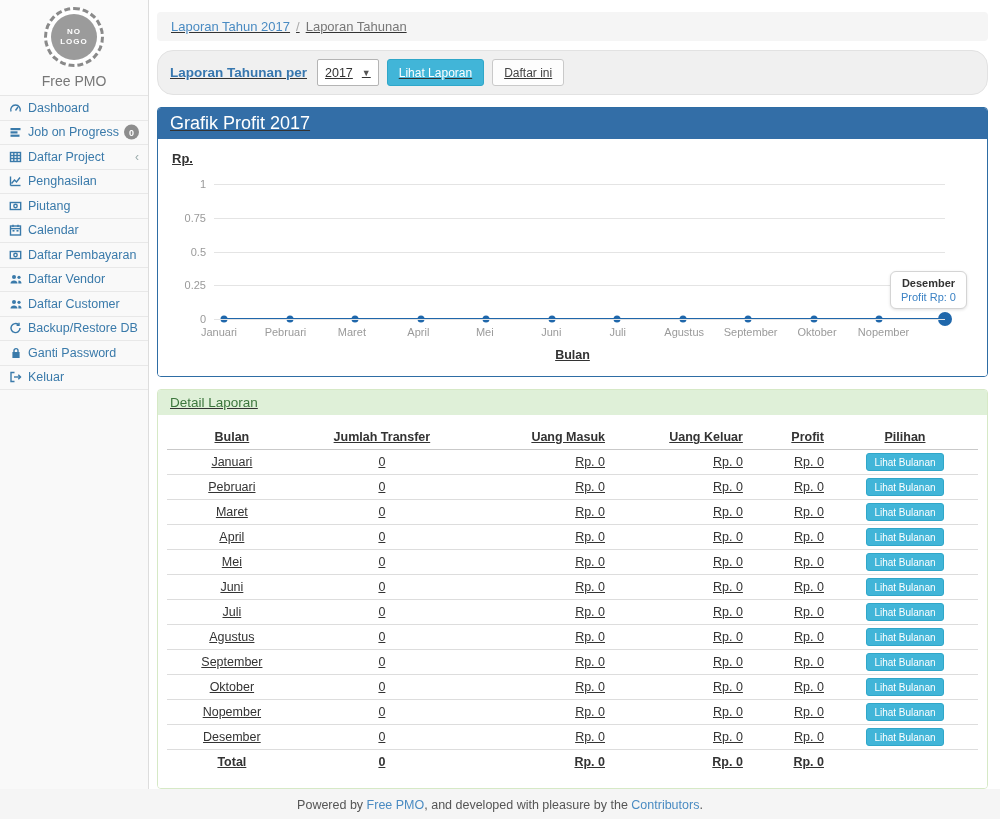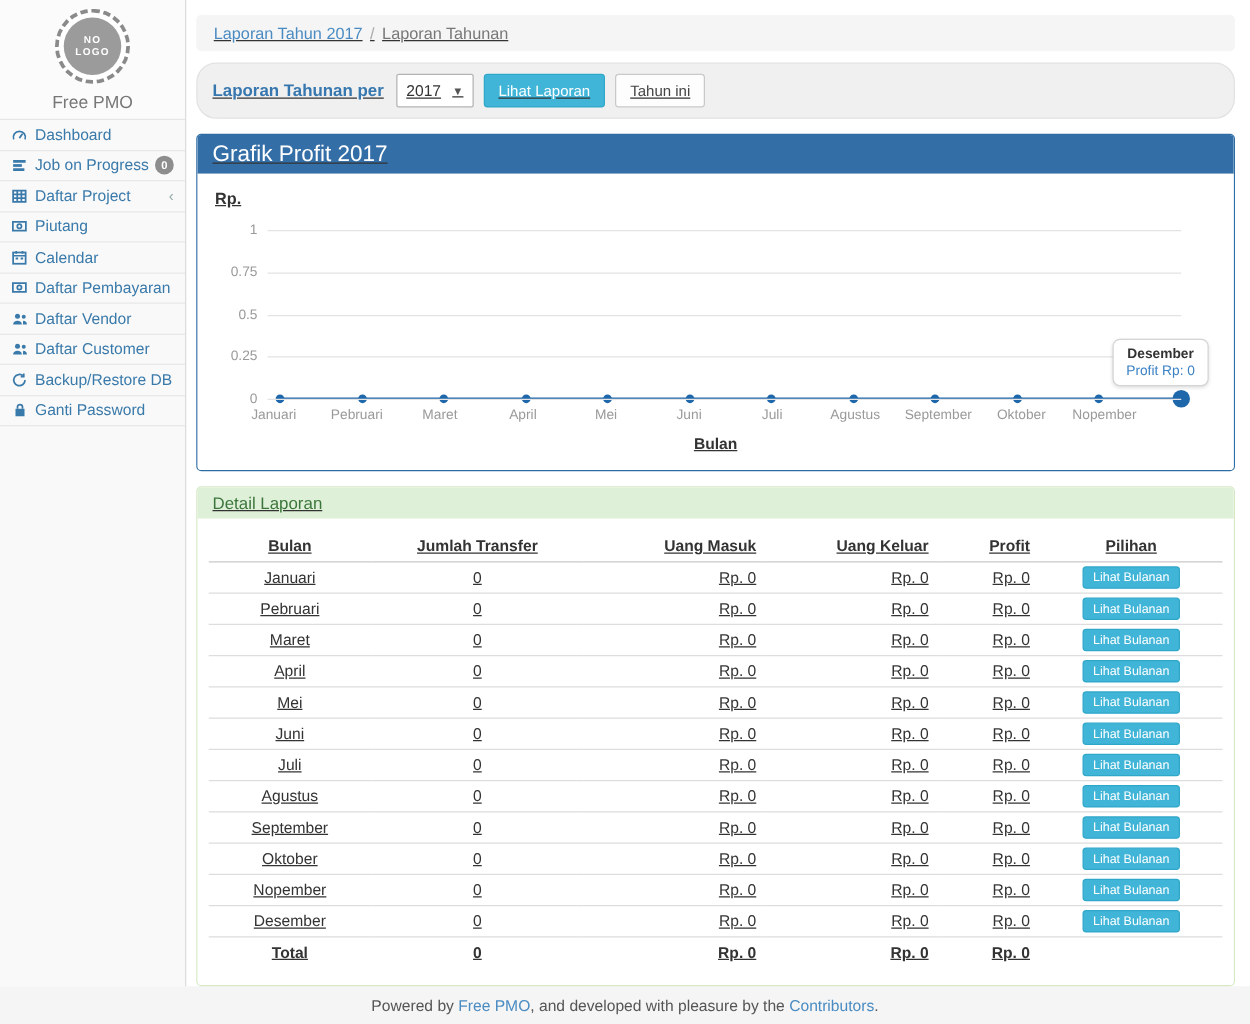--- a/index.html
+++ b/index.html
@@ -116,20 +116,30 @@
               <line x1="4.3" y1="1.5" x2="4.3" y2="10.5" fill="none" stroke="currentColor" stroke-width="1.4"></line>
               <line x1="7.6" y1="1.5" x2="7.6" y2="10.5" fill="none" stroke="currentColor" stroke-width="1.4"></line>
             </svg>
           </span>
           <span class="mi-label">Daftar Project</span>
           <span class="menu-chevron">‹</span>
         </div>
         <div class="menu-item">
           <span class="mi-icon">
             <svg width="13" height="12" viewBox="0 0 12 12">
+              <polyline points="1,10.5 1,1.5" fill="none" stroke="currentColor" stroke-width="1.4"></polyline>
+              <polyline points="1,10.5 11,10.5" fill="none" stroke="currentColor" stroke-width="1.4"></polyline>
+              <polyline points="2,8.5 5,5 7,7 10.5,2.5" fill="none" stroke="currentColor" stroke-width="1.4"></polyline>
+            </svg>
+          </span>
+          <span class="mi-label">Penghasilan</span>
+        </div>
+        <div class="menu-item">
+          <span class="mi-icon">
+            <svg width="13" height="12" viewBox="0 0 12 12">
               <rect x="0.8" y="2.5" width="10.4" height="7" fill="none" stroke="currentColor" stroke-width="1.4"></rect>
               <circle cx="6" cy="6" r="1.7" fill="none" stroke="currentColor" stroke-width="1.4"></circle>
             </svg>
           </span>
           <span class="mi-label">Piutang</span>
         </div>
         <div class="menu-item">
           <span class="mi-icon">
             <svg width="13" height="12" viewBox="0 0 12 12">
               <rect x="1" y="2" width="10" height="9" fill="none" stroke="currentColor" stroke-width="1.4"></rect>
@@ -183,38 +193,48 @@
           <span class="mi-label">Backup/Restore DB</span>
         </div>
         <div class="menu-item">
           <span class="mi-icon">
             <svg width="12" height="12" viewBox="0 0 12 12">
               <rect x="2.4" y="5" width="7.2" height="6" fill="currentColor"></rect>
               <path d="M4 5V3.6a2 2 0 0 1 4 0V5" fill="none" stroke="currentColor" stroke-width="1.4"></path>
             </svg>
           </span>
           <span class="mi-label">Ganti Password</span>
+        </div>
+        <div class="menu-item">
+          <span class="mi-icon">
+            <svg width="13" height="12" viewBox="0 0 12 12">
+              <path d="M5 1.5H1.5v9H5" fill="none" stroke="currentColor" stroke-width="1.4"></path>
+              <path d="M4.5 6H11" fill="none" stroke="currentColor" stroke-width="1.4"></path>
+              <path d="M8.8 3.8L11 6 8.8 8.2" fill="none" stroke="currentColor" stroke-width="1.4"></path>
+            </svg>
+          </span>
+          <span class="mi-label">Keluar</span>
         </div>
       </nav>
   </aside>
 
   <div class="main">
 
     <div class="breadcrumb">
       <a href="#">Laporan Tahun 2017</a><span class="sep">/</span><span>Laporan Tahunan</span>
     </div>
 
     <div class="filter-bar">
       <span class="filter-label">Laporan Tahunan per</span>
       <div class="year-select">
         <span>2017</span>
         <span class="caret">▼</span>
       </div>
       <button class="btn btn-info">Lihat Laporan</button>
-      <button class="btn btn-default">Tahun ini</button>
+      <button class="btn btn-default">Daftar ini</button>
     </div>
 
     <div class="panel panel-primary">
       <div class="panel-heading">Grafik Profit 2017</div>
       <div class="chart-body">
         <div class="y-axis-title">Rp.</div>
         <div class="plot" id="plot">
           <div class="series-line"></div>
           <div class="dots-layer" id="dots">
               <div class="dot" style="left: 0%;"></div>

